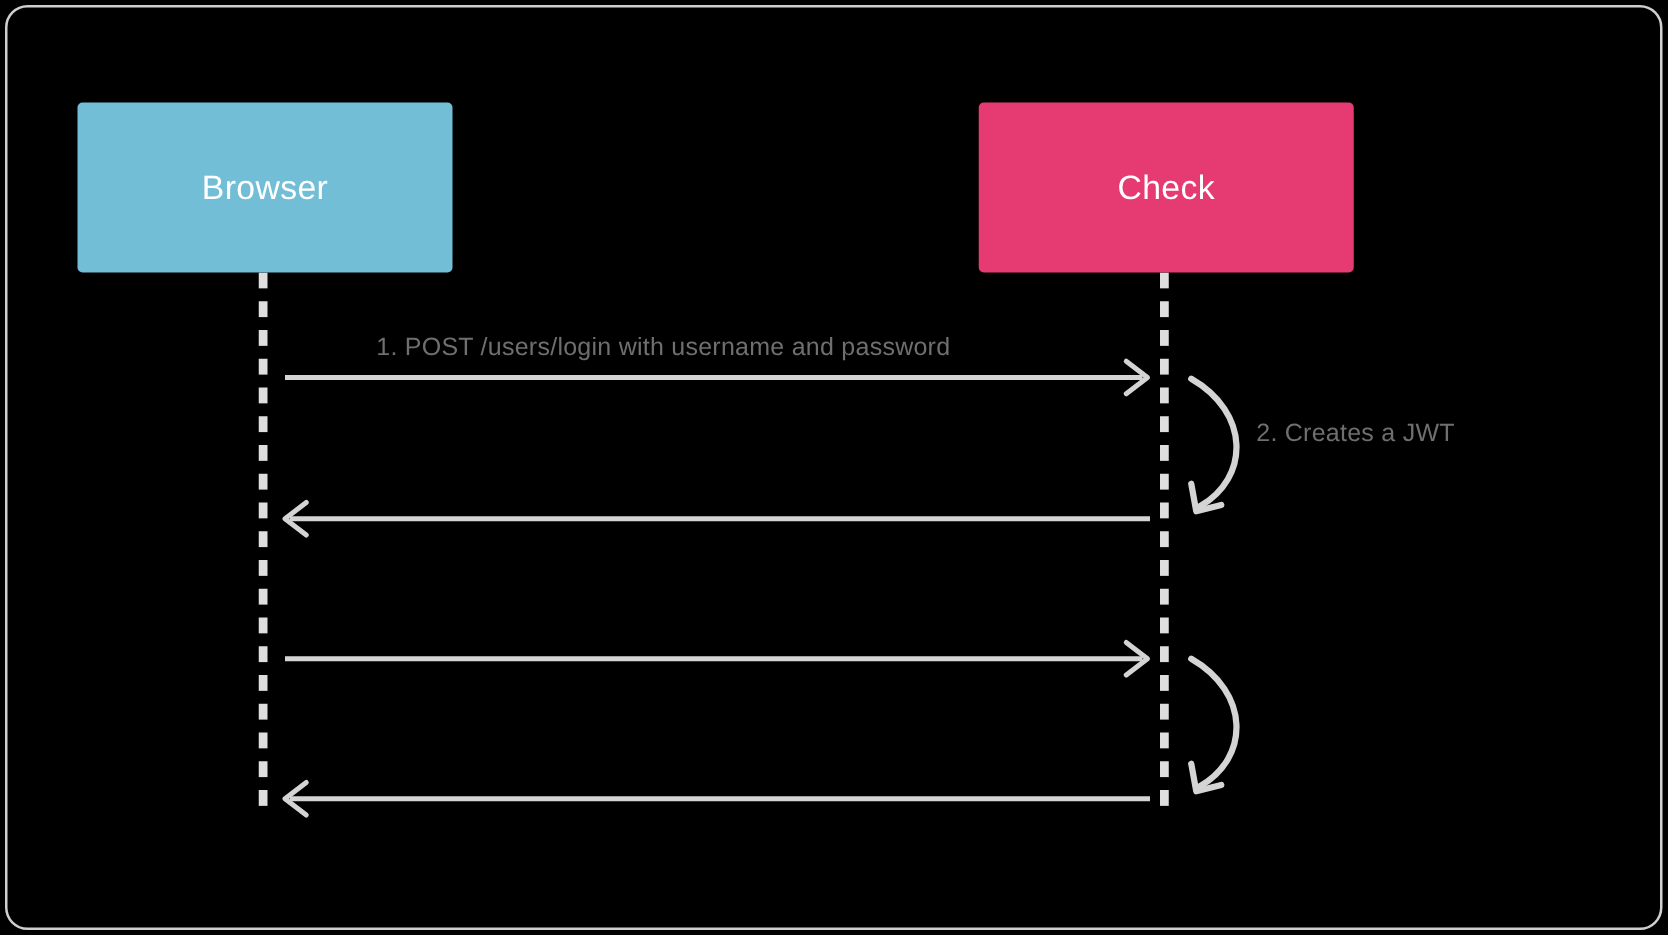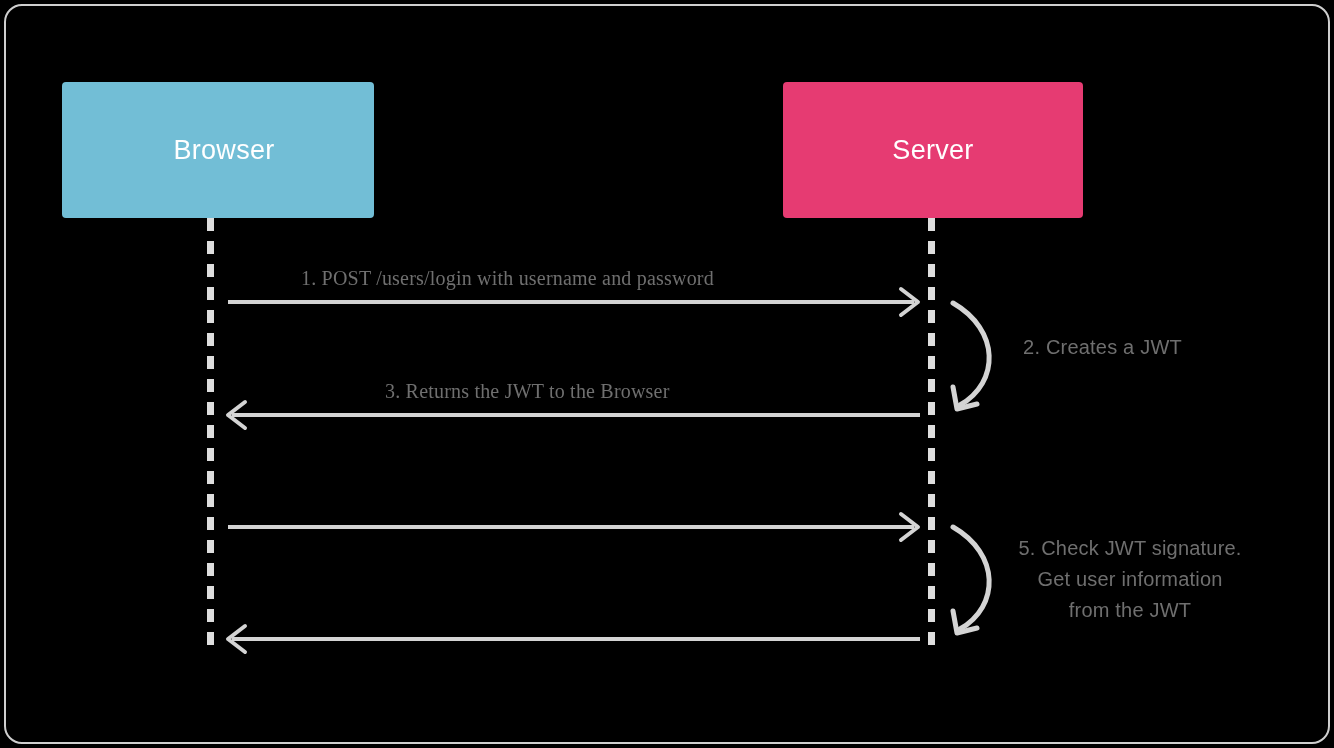--- a/index.html
+++ b/index.html
@@ -44,21 +44,20 @@
     align-items: center;
     justify-content: center;
     color: #ffffff;
     font-size: 27px;
     font-weight: 400;
     letter-spacing: 0.3px;
   }
   #participant-browser {
     left: 62px;
     top: 82px;
-    padding-left: 12px;
   }
   #participant-server {
     left: 783px;
     top: 82px;
   }
   
   .lifeline {
     position: absolute;
     width: 7px;
     top: 218px;
@@ -83,46 +82,44 @@
     height: 748px;
   }
   
   .msg-label {
     position: absolute;
     color: #6f6f6f;
     font-size: 20px;
     font-weight: 400;
     white-space: nowrap;
     letter-spacing: 0.2px;
-    font-family: Liberation Serif, serif;
   }
   
   .note-label {
     position: absolute;
     color: #6f6f6f;
     font-size: 20px;
     font-weight: 400;
-    text-align: center;
     line-height: 31px;
     letter-spacing: 0.2px;
   }
 </style>
 </head>
 <body>
 
 <div id="canvas">
 
   <div id="frame"></div>
 
   <div class="participant" id="participant-browser" style="background: rgb(114, 190, 214); color: rgb(255, 255, 255);">
     <span>Browser</span>
   </div>
 
   <div class="participant" id="participant-server" style="background: rgb(230, 59, 114); color: rgb(255, 255, 255);">
-    <span>Server</span>
+    <span>Check</span>
   </div>
 
   <div class="lifeline" id="lifeline-browser"></div>
   <div class="lifeline" id="lifeline-server"></div>
 
   <svg id="arrows" viewBox="0 0 1334 748">
 
     <g>
       <line x1="228" y1="302" x2="914" y2="302" stroke="#d4d4d4" stroke-width="4" stroke-linecap="butt"></line>
       <polyline points="901,289 918,302 901,315" fill="none" stroke="#d4d4d4" stroke-width="4" stroke-linecap="round" stroke-linejoin="round"></polyline>
@@ -149,27 +146,21 @@
     </g>
 
     <g>
       <line x1="232" y1="639" x2="920" y2="639" stroke="#d4d4d4" stroke-width="4" stroke-linecap="butt"></line>
       <polyline points="245,626 228,639 245,652" fill="none" stroke="#d4d4d4" stroke-width="4" stroke-linecap="round" stroke-linejoin="round"></polyline>
     </g>
   </svg>
 
   <div class="msg-label" style="left:301px; top:267px;">1. POST /users/login with username and password</div>
 
-  <div class="msg-label" style="left:385px; top:380px;">3. Returns the JWT to the Browser</div>
 
 
 
   <div class="note-label" style="left:1005px; top:332px; width:195px;">
     <div>2. Creates a JWT</div>
   </div>
 
-  <div class="note-label" style="left:1000px; top:533px; width:260px;">
-    <div>5. Check JWT signature.</div>
-    <div>Get user information</div>
-    <div>from the JWT</div>
-  </div>
 
 </div>
 
 </body></html>

